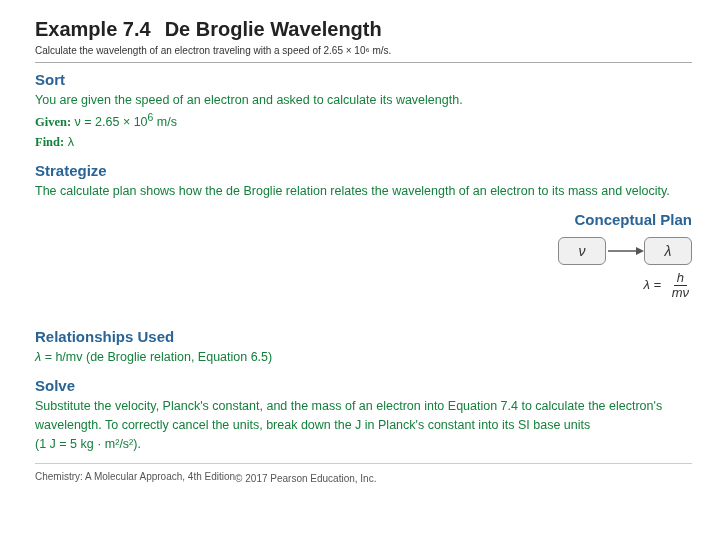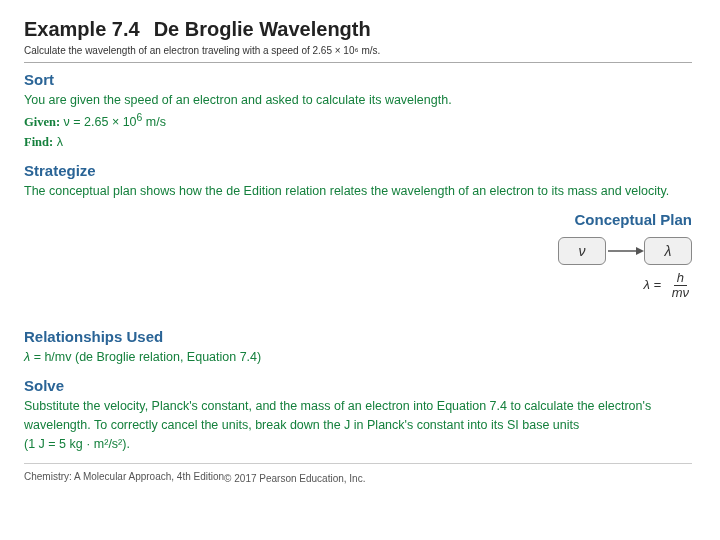--- a/index.html
+++ b/index.html
@@ -8,21 +8,21 @@
       height: 540px;
       background: #fff;
       font-family: Arial, sans-serif;
       font-size: 13px;
       color: #222;
       overflow: hidden;
     }
     .page {
       width: 720px;
       height: 427px;
-      padding: 18px 28px 10px 24px;
+      padding: 18px 28px 10px 35px;
       display: flex;
       flex-direction: column;
     }
     .title-bar {
       display: flex;
       align-items: baseline;
       gap: 14px;
       margin-bottom: 4px;
     }
     .title-main {
@@ -154,21 +154,21 @@
     <span>You are given the speed of an electron and asked to calculate its wavelength.</span><br>
     <span class="given-find">
       <span class="bold">Given:</span>
       <span> ν = 2.65 × 10<sup>6</sup> m/s</span><br>
       <span class="bold">Find:</span>
       <span> λ</span>
     </span>
   </div>
 
   <div class="section-title">Strategize</div>
-  <div class="section-body">The conceptual plan shows how the de Edition relation relates the wavelength of an electron to its mass and velocity.</div>
+  <div class="section-body">The calculate plan shows how the de Broglie relation relates the wavelength of an electron to its mass and velocity.</div>
 
   <div class="conceptual-plan-area">
     <div class="section-title">Conceptual Plan</div>
     <div class="diagram-row">
       <div class="box-v">
         <span style="font-style:italic;">ν</span>
       </div>
       <div class="arrow-right">
         <svg viewBox="0 0 38 18" xmlns="http://www.w3.org/2000/svg">
           <line x1="2" y1="9" x2="30" y2="9" stroke="#555" stroke-width="1.5"></line>
@@ -184,21 +184,21 @@
       <span class="formula-frac">
         <span class="numer" style="font-style:italic;">h</span>
         <span class="denom" style="font-style:italic;">mν</span>
       </span>
     </div>
   </div>
 
   <div class="section-title">Relationships Used</div>
   <div class="section-body">
     <span style="font-style:italic;">λ</span>
-    <span> = h/mv (de Broglie relation, Equation 7.4)</span>
+    <span> = h/mv (de Broglie relation, Equation 6.5)</span>
   </div>
 
   <div class="section-title">Solve</div>
   <div class="section-body">
     <span>Substitute the velocity, Planck's constant, and the mass of an electron into Equation 7.4 to calculate the electron's</span><br>
     <span>wavelength. To correctly cancel the units, break down the J in Planck's constant into its SI base units</span><br>
     <span>(1 J = 5 kg · m²/s²).</span>
   </div>
 
   <div class="footer">

